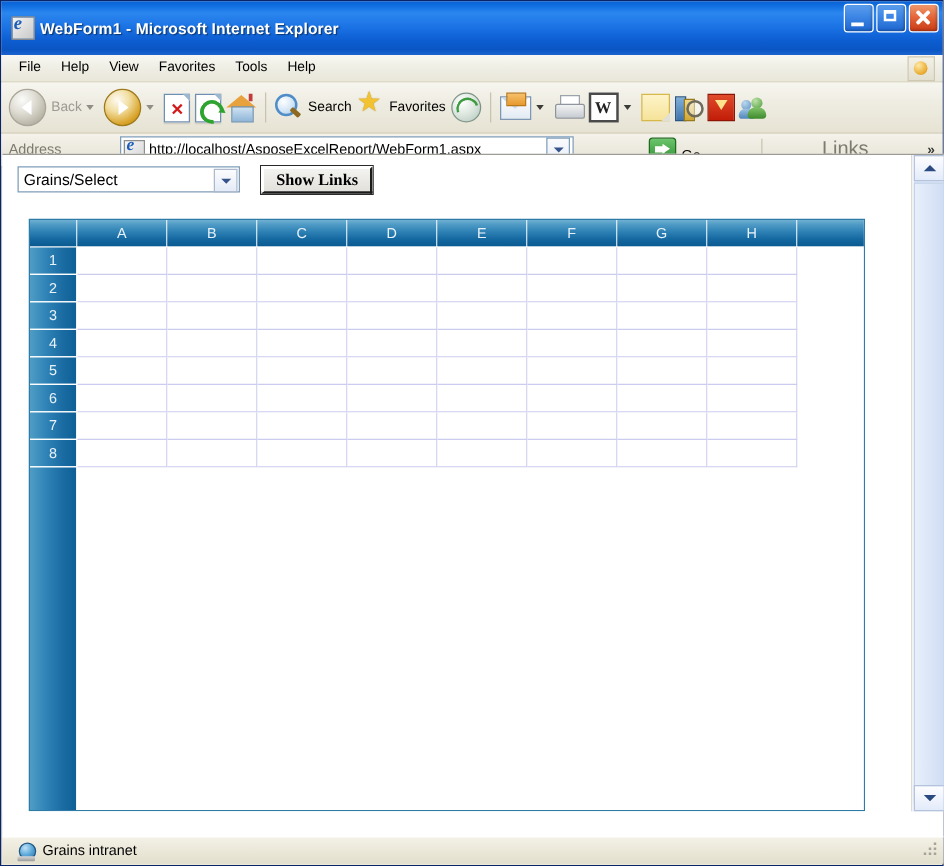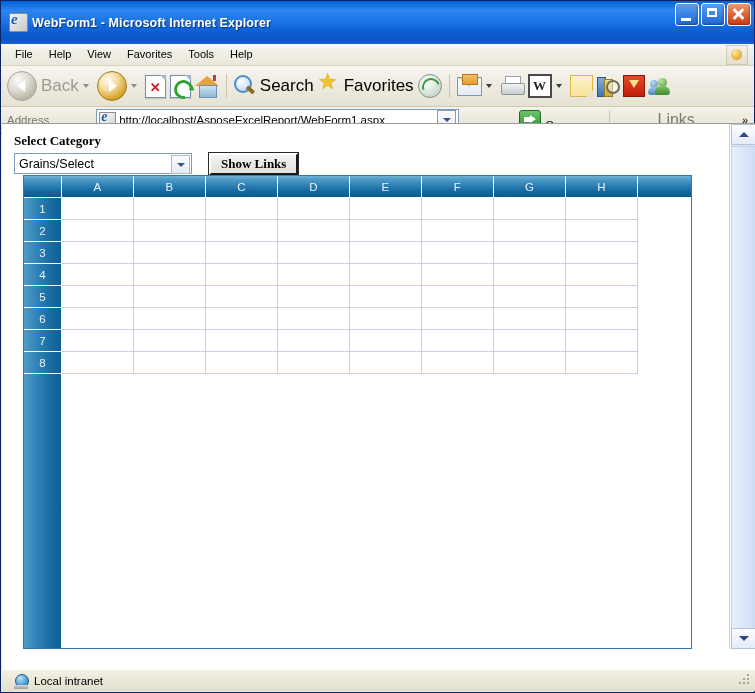--- a/index.html
+++ b/index.html
@@ -111,21 +111,21 @@
   
   #toolbar {
     height: 40px;
     background: linear-gradient(to bottom,#f6f5ef 0%,#eeece1 45%,#e6e3d4 100%);
     display: flex; align-items: center;
     border-bottom: 1px solid #cfc9b4;
     padding-left: 4px;
     position: relative;
   }
   .tb-item { display:flex; align-items:center; height:34px; padding:0 2px; }
-  .tb-label { font-size:17px; margin-left:4px; }
+  .tb-label { font-size:11px; margin-left:4px; }
   .tb-label.dim { color:#9b9b94; }
   .tb-sep { width:1px; height:24px; background:#c9c3ae; margin:0 5px; }
   .tb-arrow {
     width:0;height:0;border-left:3.5px solid transparent;border-right:3.5px solid transparent;
     border-top:4px solid #8e8e86; margin:0 4px;
   }
   .tb-arrow.dark { border-top-color:#3a3a36; }
 
   
   .navbtn { width:28px;height:28px;border-radius:50%; position:relative; }
@@ -658,21 +658,20 @@
     </div>
     <div id="links-sep"></div>
     <span id="links-text">Links</span>
     <span id="links-chev">»</span>
   </div>
 
   <div id="page-wrap">
     <div id="page-canvas">
 
       <div id="form-area">
-        <div id="select-label">Select Category</div>
         <div id="controls-row">
           <div id="category-select">
             <span>Grains/Select</span>
             <div id="cat-drop">
               <span class="chev"></span>
             </div>
           </div>
           <div id="show-report">Show Links</div>
         </div>
       </div>
@@ -808,21 +807,21 @@
       </div>
     </div>
   </div>
 
   <div id="statusbar">
     <div id="status-zone">
       <div id="zone-icon">
         <span class="globe"></span>
           <span class="base"></span>
       </div>
-      <span id="zone-text">Local intranet</span>
+      <span id="zone-text">Grains intranet</span>
       <div id="grip">
           <i style="left: 0px; top: 8px;"></i>
           <i style="left: 4px; top: 8px;"></i>
           <i style="left: 8px; top: 8px;"></i>
           <i style="left: 4px; top: 4px;"></i>
           <i style="left: 8px; top: 4px;"></i>
           <i style="left: 8px; top: 0px;"></i>
         </div>
     </div>
   </div>

